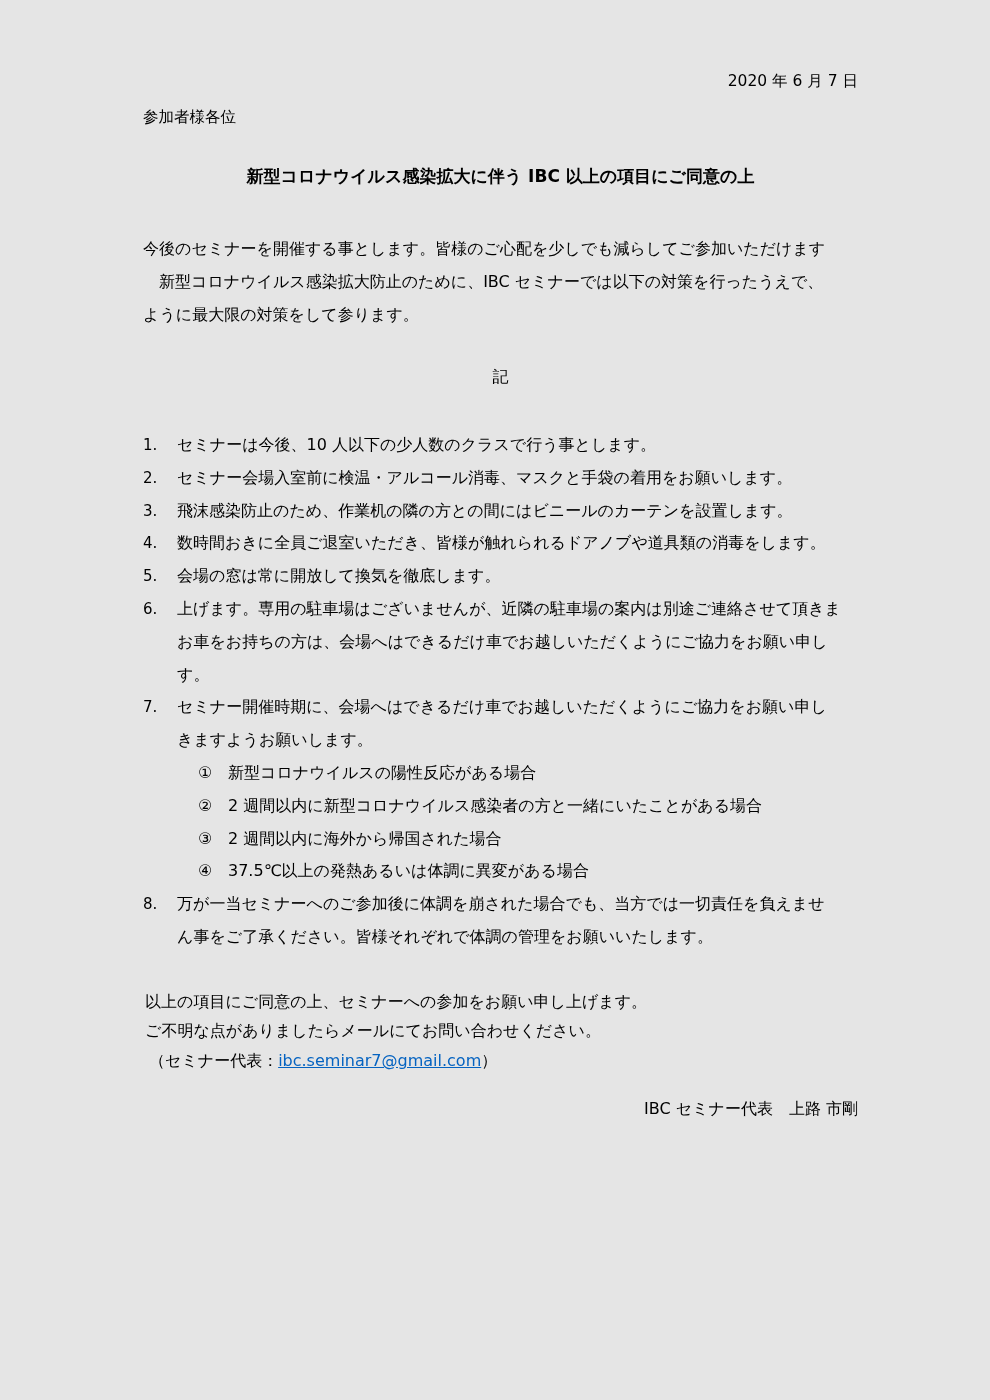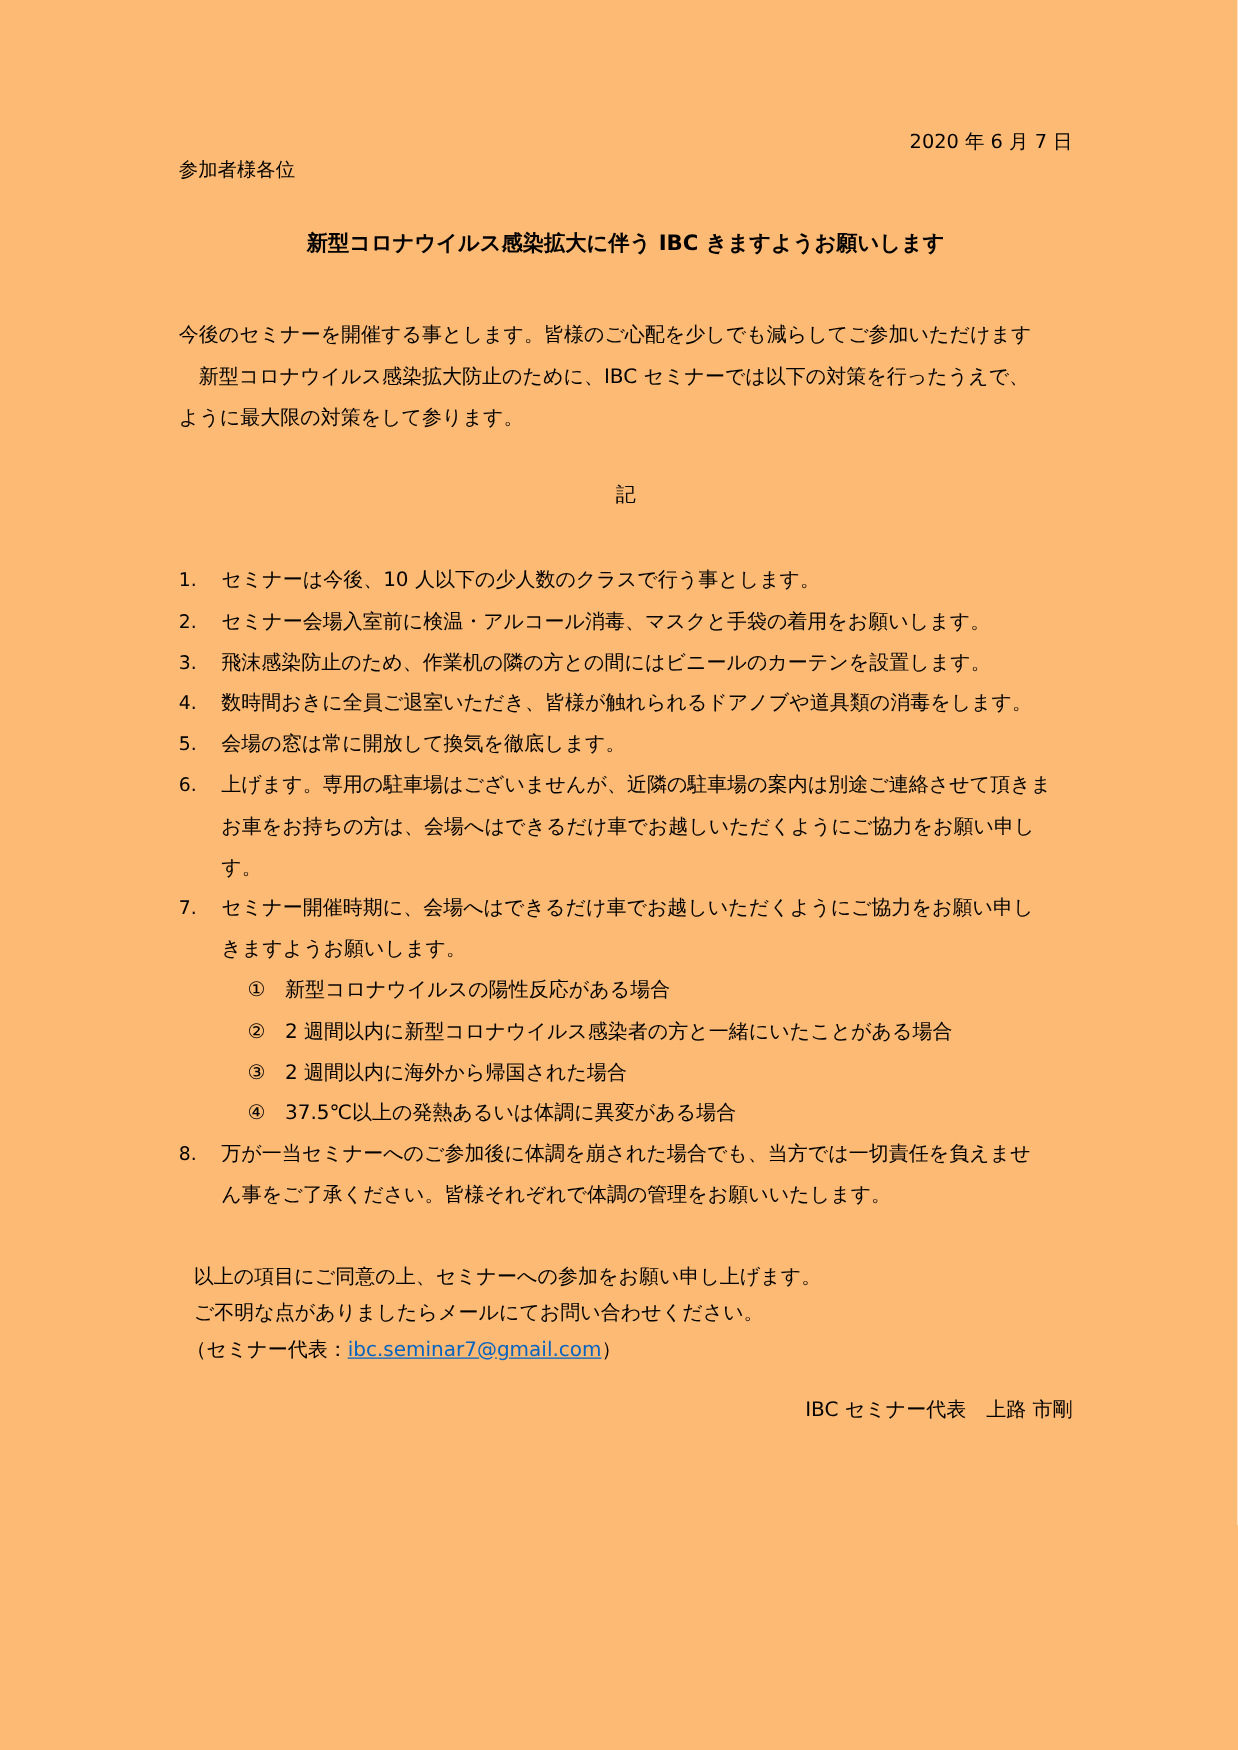--- a/index.html
+++ b/index.html
@@ -6,30 +6,30 @@
   html, body { background: #ffffff; }
   body {
     font-family: "DejaVu Sans", "Liberation Sans", sans-serif;
     color: #000000;
     -webkit-font-smoothing: antialiased;
   }
   .page {
     position: relative;
     width: 990px;
     height: 1400px;
-    background: #fdba74;
-    padding: 102px 132px 0 143px;
+    background: #e5e5e5;
+    padding: 70px 132px 0 143px;
   }
   .date-line {
     text-align: right;
     font-size: 15.5px;
     line-height: 22px;
   }
   .recipient-line {
-    margin-top: 1px;
+    margin-top: 14px;
     font-size: 15.5px;
     line-height: 22px;
   }
   .doc-title {
     margin-top: 36px;
     text-align: center;
     font-size: 17px;
     font-weight: bold;
     line-height: 24px;
   }
@@ -66,21 +66,21 @@
   .sub-item .snum {
     flex: 0 0 30px;
     line-height: 32.8px;
   }
   .sub-item .stext { line-height: 32.8px; }
   .closing {
     margin-top: 33px;
     font-size: 16px;
   }
   .closing .agree, .closing .inquiry {
-    margin-left: 12px;
+    margin-left: 2px;
     line-height: 29.5px;
   }
   .email-line {
     margin-left: 6px;
     line-height: 29.5px;
   }
   .email-link {
     color: #0563C1;
     text-decoration: underline;
     cursor: pointer;
@@ -94,21 +94,21 @@
 </style>
 </head>
 <body>
 
 <div class="page">
 
   <div class="date-line">2020 年 6 月 7 日</div>
 
   <div class="recipient-line">参加者様各位</div>
 
-  <div class="doc-title">新型コロナウイルス感染拡大に伴う IBC きますようお願いします</div>
+  <div class="doc-title">新型コロナウイルス感染拡大に伴う IBC 以上の項目にご同意の上</div>
 
   <div class="intro">
     <div class="line">今後のセミナーを開催する事とします。皆様のご心配を少しでも減らしてご参加いただけます</div>
     <div class="line">　新型コロナウイルス感染拡大防止のために、IBC セミナーでは以下の対策を行ったうえで、</div>
     <div class="line">ように最大限の対策をして参ります。</div>
   </div>
 
   <div class="ki-marker">記</div>
 
   <div class="list">

